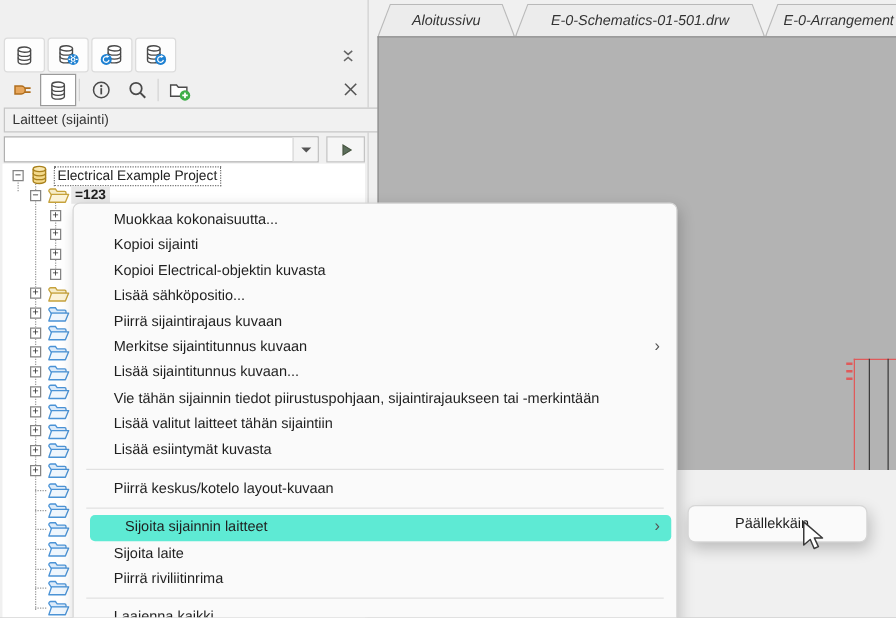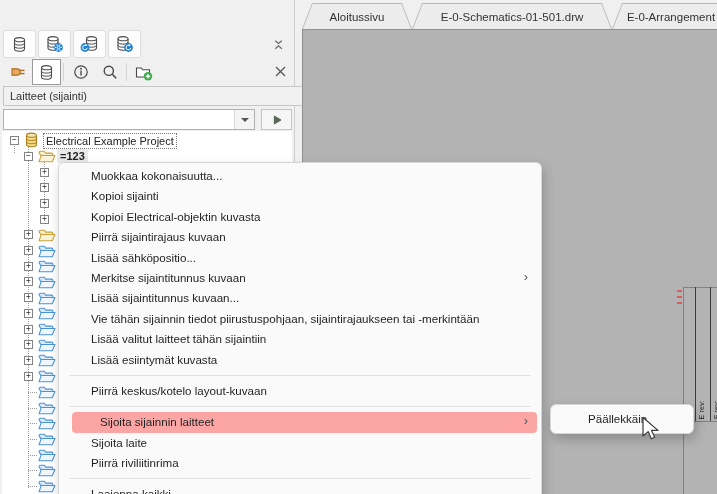--- a/index.html
+++ b/index.html
@@ -30,33 +30,33 @@
   .tree{position:absolute;left:2px;top:131px;width:290px;height:363px;background:#fff;overflow:hidden;}
   .tree-vline{position:absolute;width:0;border-left:1px dotted #9a9a9a;}
   .tree-stub{position:absolute;height:0;border-top:1px dotted #9a9a9a;}
   .tree-box{position:absolute;width:9px;height:9px;background:#fff;border:1px solid #848484;box-sizing:border-box;font:8px "DejaVu Sans Mono",monospace;line-height:6px;text-align:center;color:#333;}
   .tree-icon{position:absolute;width:18px;height:16px;}
   .tree-label{position:absolute;font-size:11px;line-height:14px;color:#222;white-space:nowrap;}
   .tree-label.focus{border:1px dotted #777;padding:0 2px;}
   .tree-label.sel{background:#e9e9e9;font-weight:bold;padding:0 3px;}
 
   
-  .canvas{position:absolute;left:298px;top:0;width:419px;height:494px;overflow:hidden;}
+  .canvas{position:absolute;left:298px;top:0;width:419px;height:376px;overflow:hidden;font-style:italic;}
   .tab{position:absolute;top:3px;height:26px;clip-path:polygon(10px 0,calc(100% - 10px) 0,100% 100%,0 100%);background:#b9b9b9;}
   .tab-inner{position:absolute;inset:1px 1px 0 1px;clip-path:polygon(9.5px 0,calc(100% - 9.5px) 0,100% 100%,0 100%);background:#ececec;display:flex;align-items:center;justify-content:center;font-size:11.5px;color:#333;white-space:nowrap;}
   .draw-area{position:absolute;left:4px;top:29px;width:415px;height:465px;background:#b3b3b3;border-top:1px solid #8f8f8f;border-left:1px solid #8f8f8f;}
   .red-line{position:absolute;background:#e05a5a;}
   .black-line{position:absolute;background:#3c3c3c;}
   .tb-rot{position:absolute;writing-mode:vertical-rl;transform:rotate(180deg);font-size:7px;color:#222;letter-spacing:0.2px;}
   .red-tick{position:absolute;width:5px;height:2px;background:#e05a5a;}
 
   
   .ctx-menu{position:absolute;left:58px;top:162px;width:484px;background:#fafafa;border:1px solid #d6d6d6;border-radius:6px;box-shadow:2px 5px 12px rgba(0,0,0,0.20);padding:3px 0;box-sizing:border-box;z-index:20;}
   .menu-item{position:relative;height:20.4px;line-height:20.4px;margin:0 4px;padding:0 24px 0 28px;font-size:11.6px;color:#1f1f1f;border-radius:4px;white-space:nowrap;overflow:hidden;}
-  .menu-item.hl{background:#fca5a5;margin-left:13px;}
+  .menu-item.hl{background:#5eead4;margin-left:13px;}
   .menu-sep{height:1px;background:#e1e1e1;margin:5px 10px;}
   .menu-arrow{position:absolute;right:9px;top:-1px;font-size:13px;color:#555;}
   .submenu{position:absolute;left:550px;top:404px;width:144px;background:#fafafa;border:1px solid #d6d6d6;border-radius:6px;box-shadow:2px 5px 12px rgba(0,0,0,0.22);padding:3px 0;box-sizing:border-box;z-index:30;}
   .submenu .menu-item{height:22px;line-height:22px;padding:0 10px 0 33px;}
 
   .cursor{position:absolute;left:642px;top:417px;z-index:40;}
 </style>
 </head>
 <body>
 
@@ -334,22 +334,22 @@
       <div class="tb-rot" style="left:383px;bottom:76px;">Piv:</div>
       <div class="tb-rot" style="left:395px;bottom:76px;">E rev:</div>
       <div class="tb-rot" style="left:410px;bottom:76px;">F rev:</div>
     </div>
   </div>
 
   <div class="ctx-menu" id="ctx-menu">
       <div class="menu-item">Muokkaa kokonaisuutta...</div>
       <div class="menu-item">Kopioi sijainti</div>
       <div class="menu-item">Kopioi Electrical-objektin kuvasta</div>
+      <div class="menu-item">Lisää sähköpositio...</div>
       <div class="menu-item">Piirrä sijaintirajaus kuvaan</div>
-      <div class="menu-item">Lisää sähköpositio...</div>
       <div class="menu-item">Merkitse sijaintitunnus kuvaan<span class="menu-arrow">›</span></div>
       <div class="menu-item">Lisää sijaintitunnus kuvaan...</div>
       <div class="menu-item">Vie tähän sijainnin tiedot piirustuspohjaan, sijaintirajaukseen tai -merkintään</div>
       <div class="menu-item">Lisää valitut laitteet tähän sijaintiin</div>
       <div class="menu-item">Lisää esiintymät kuvasta</div>
       <div class="menu-sep"></div>
       <div class="menu-item">Piirrä keskus/kotelo layout-kuvaan</div>
       <div class="menu-sep"></div>
       <div class="menu-item hl">Sijoita sijainnin laitteet<span class="menu-arrow">›</span></div>
       <div class="menu-item">Sijoita laite</div>

